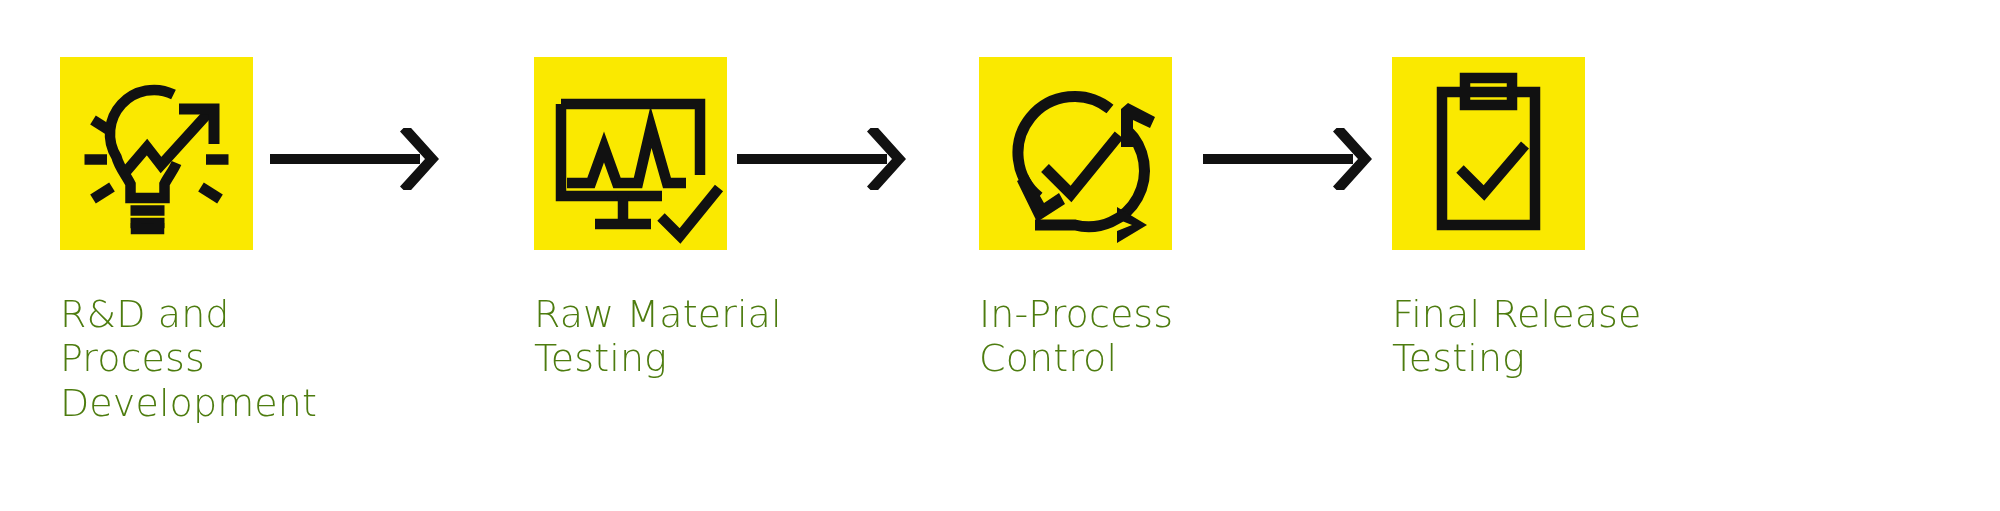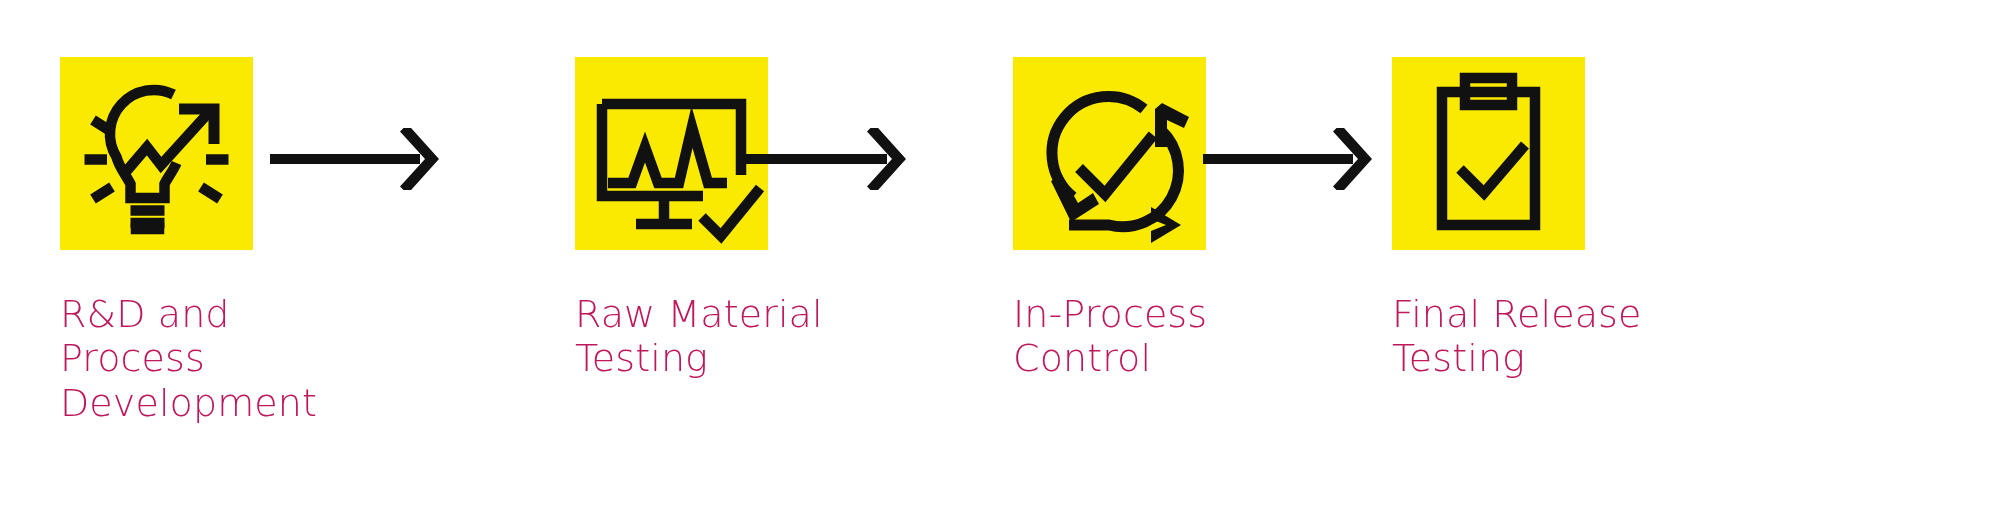--- a/index.html
+++ b/index.html
@@ -23,42 +23,42 @@
     box-sizing: border-box;
   }
 
   
   .step {
     position: absolute;
     top: 57px;
     width: 300px;
   }
   .step-1 { left: 60px; }
-  .step-2 { left: 575px; }
-  .step-3 { left: 1013px; }
+  .step-2 { left: 534px; }
+  .step-3 { left: 979px; }
   .step-4 { left: 1392px; }
 
   .tile {
     width: 193px;
     height: 193px;
     background: #fae900;
     display: block;
   }
   .tile svg {
     display: block;
     width: 193px;
     height: 193px;
   }
 
   .step-label {
     margin-top: 42px;
     font-size: 38px;
     line-height: 1.17;
     font-weight: 300;
-    color: #be185d;
+    color: #4d7c0f;
     letter-spacing: 0.1px;
     white-space: pre-line;
     font-family: "DejaVu Sans", "Liberation Sans", sans-serif;
   }
 
   
   .connector {
     position: absolute;
     top: 128px;
     width: 200px;

